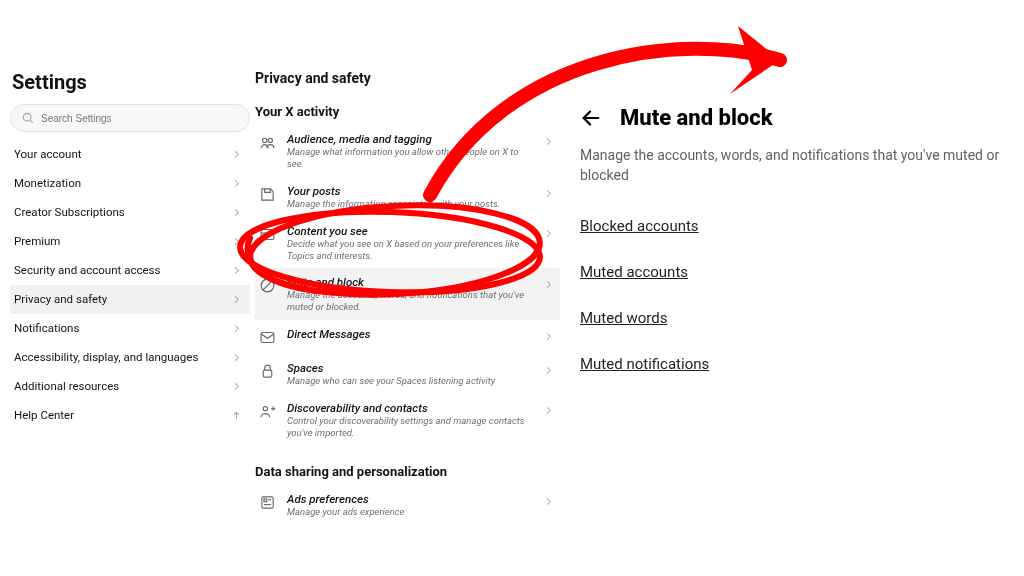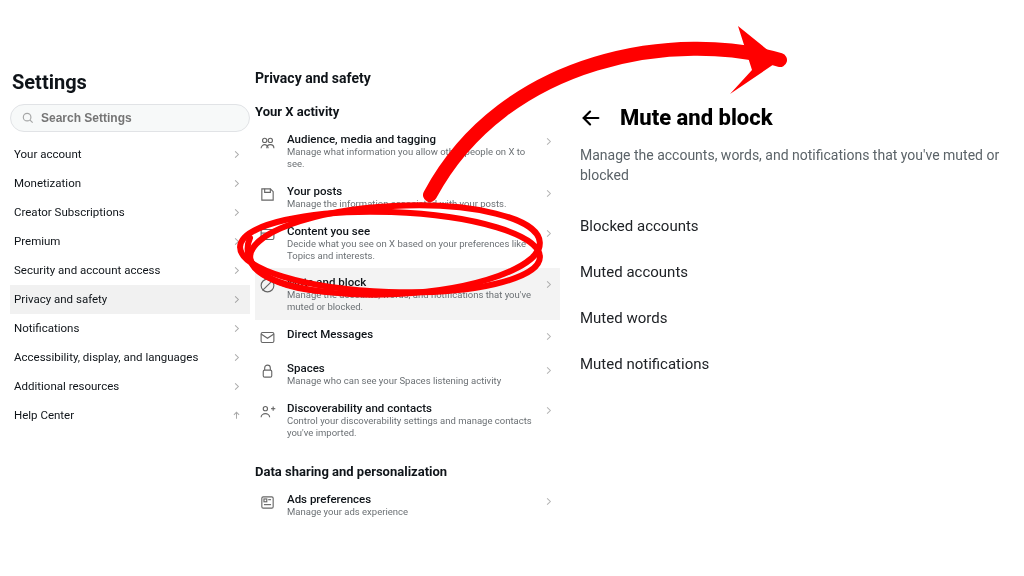--- a/index.html
+++ b/index.html
@@ -26,21 +26,21 @@
   }
   .search-wrap {
     display: flex; align-items: center;
     border: 1px solid #e1e3e6; border-radius: 18px;
     padding: 4px 10px; height: 28px; margin-bottom: 8px;
     background: #f7f9f9;
   }
   .search-wrap .icon { width: 14px; height: 14px; margin-right: 6px; opacity: .5; }
   .search-wrap input {
     border: none; outline: none; background: transparent;
-    font-size: 12px; color: #536471; width: 100%; font-weight: bold;
+    font-size: 10px; color: #536471; width: 100%;
   }
   .nav-item {
     display: flex; align-items: center; justify-content: space-between;
     font-size: 11.5px; color: #0f1419;
     padding: 7px 8px 7px 4px; border-bottom: 1px solid transparent;
     cursor: pointer;
     text-align: center;
   }
   .nav-item .chev { opacity: .5; }
   .nav-item.active { background: #f1f1f1; }
@@ -54,21 +54,21 @@
     width: 305px;
   }
   .detail-title { font-size: 14px; font-weight: 700; margin-bottom: 6px; }
   .detail-sub { font-size: 10px; color: #6b7074; margin-bottom: 14px; }
   .section-title { font-size: 13px; font-weight: 700; margin: 18px 0 6px 0; }
   .row {
     display: flex; align-items: flex-start; gap: 10px;
     padding: 7px 6px 7px 4px; cursor: pointer;
   }
   .row .ricon { width: 18px; height: 18px; flex: 0 0 18px; opacity: .75; margin-top: 2px; }
-  .row .rtxt { flex: 1; }
+  .row .rtxt { flex: 1; font-style: italic; }
   .row .rtitle { font-size: 11.5px; color: #0f1419; font-weight: 500; }
   .row .rdesc { font-size: 9.5px; color: #6b7074; line-height: 1.25; }
   .row .chev { opacity: .45; margin-top: 4px; }
   .row.highlight { background: #f3f3f3; }
 
   
   .zoom-panel {
     position: absolute;
     left: 580px;
     top: 105px;
@@ -76,21 +76,21 @@
   }
   .zoom-header {
     display: flex; align-items: center; gap: 18px; margin-bottom: 16px;
   }
   .zoom-back { width: 22px; height: 22px; cursor: pointer; }
   .zoom-title { font-size: 22px; font-weight: 800; color: #000; }
   .zoom-desc {
     font-size: 14px; color: #5b6368; margin-bottom: 22px; line-height: 1.4;
   }
   .zoom-item {
-    font-size: 15px; color: #202327; padding: 10px 0 18px 0; cursor: pointer;
+    font-size: 15px; color: #202327; padding: 10px 0 18px 0; cursor: pointer; text-decoration: underline;
   }
 
   
   .annot {
     position: absolute; inset: 0; pointer-events: none;
   }
 
   svg { display: block; }
 </style>
 </head>

